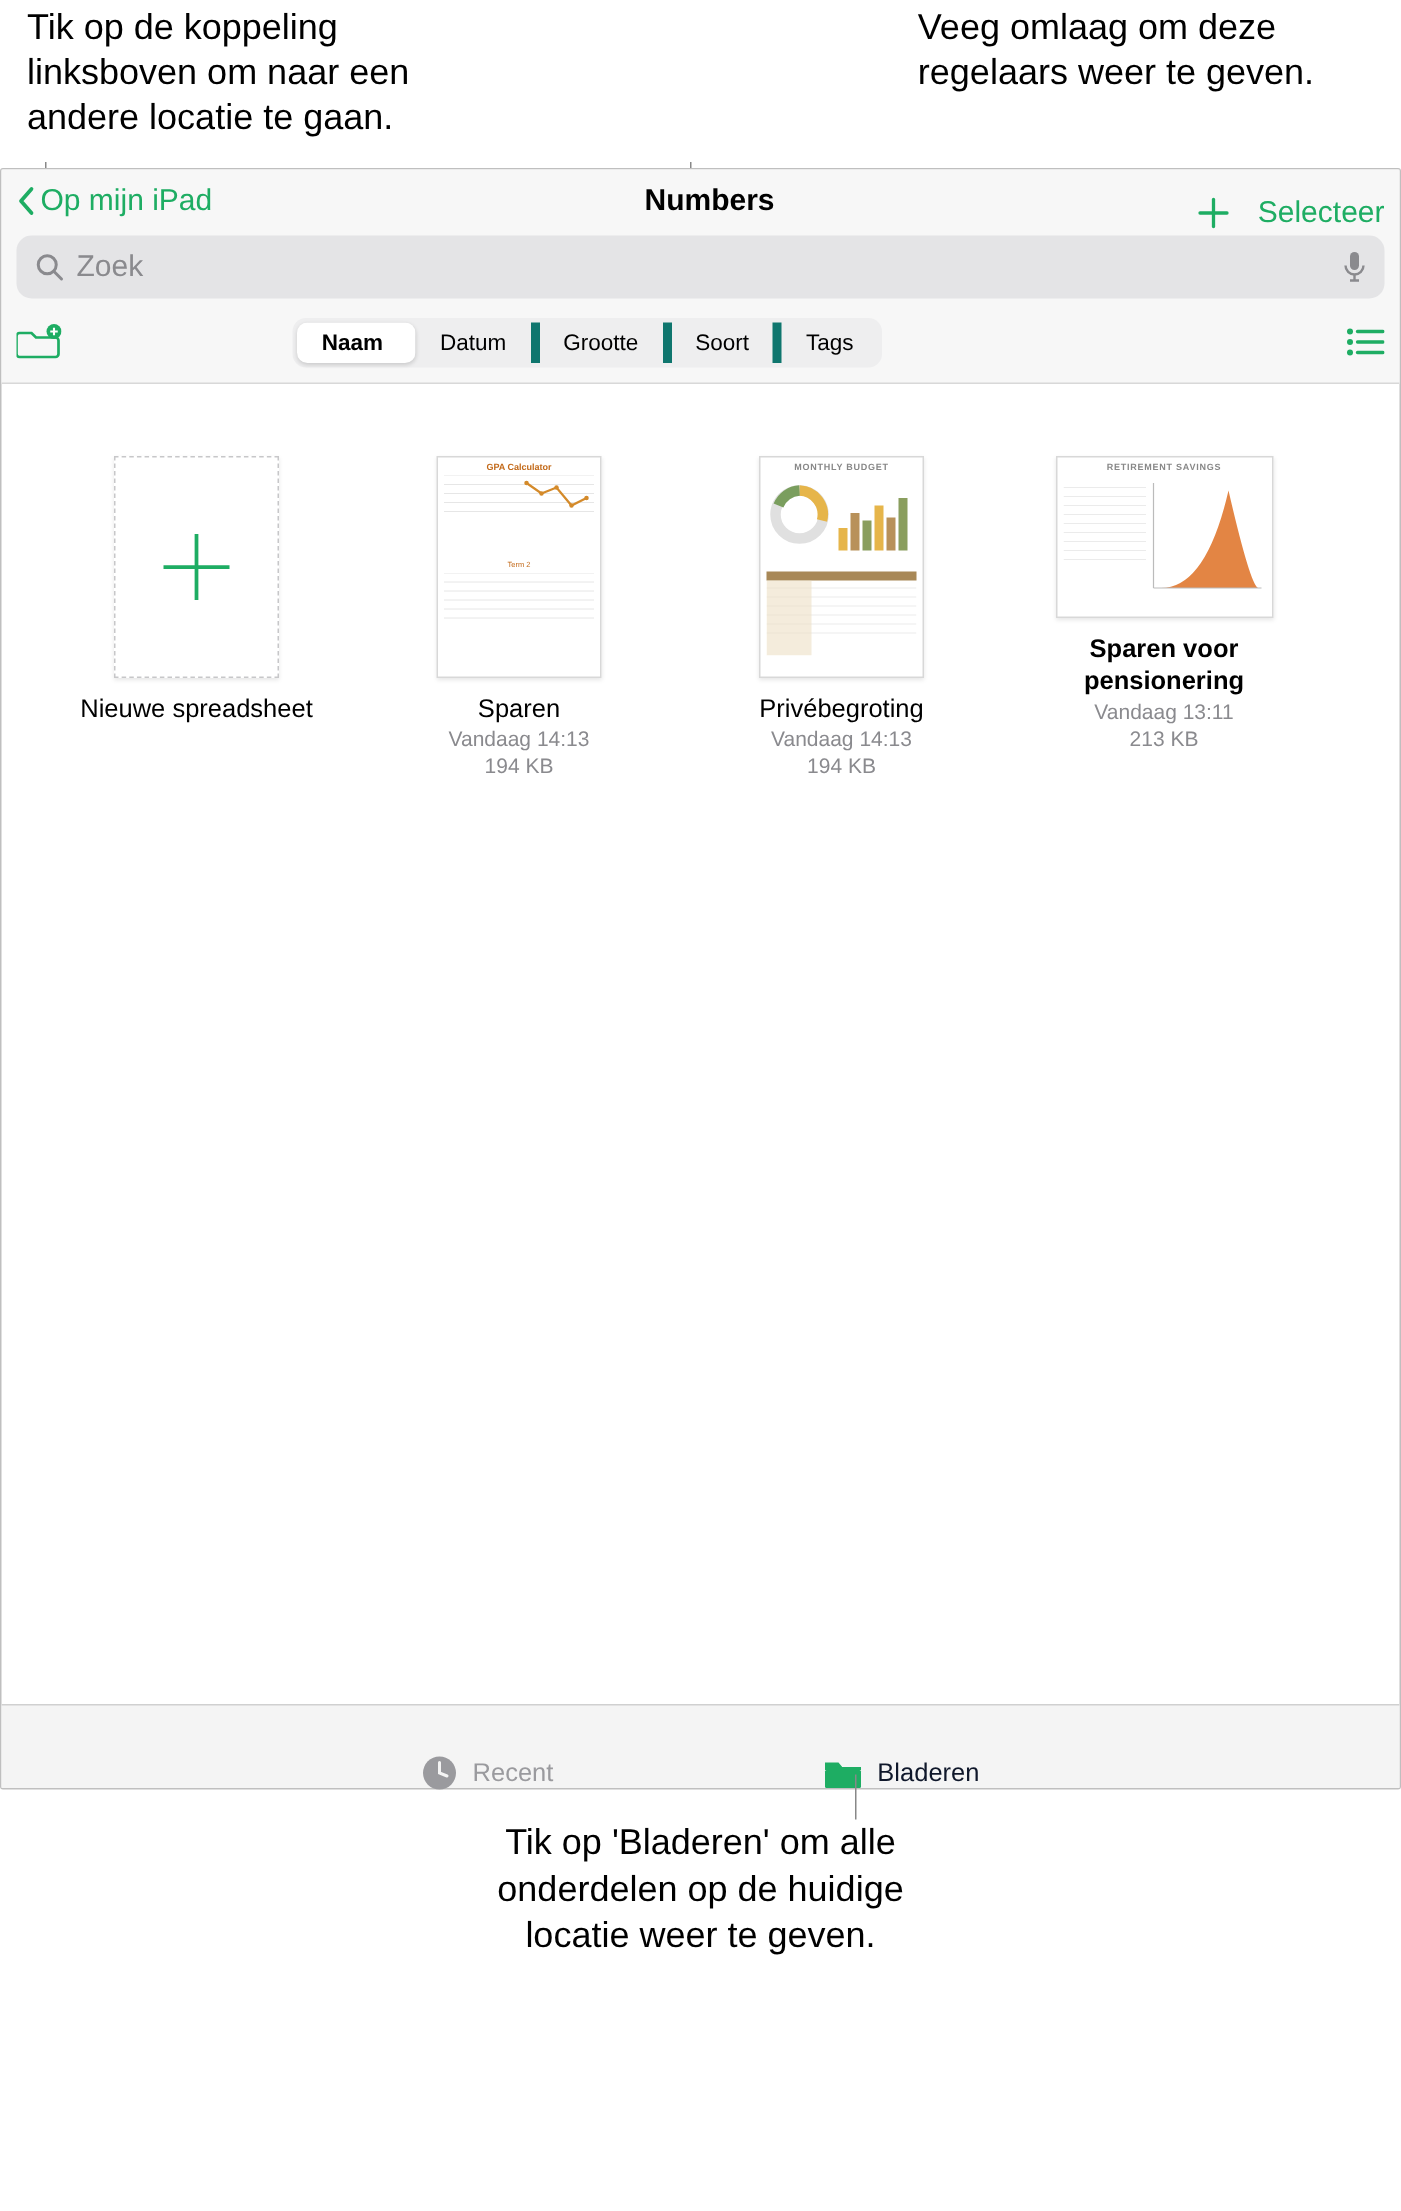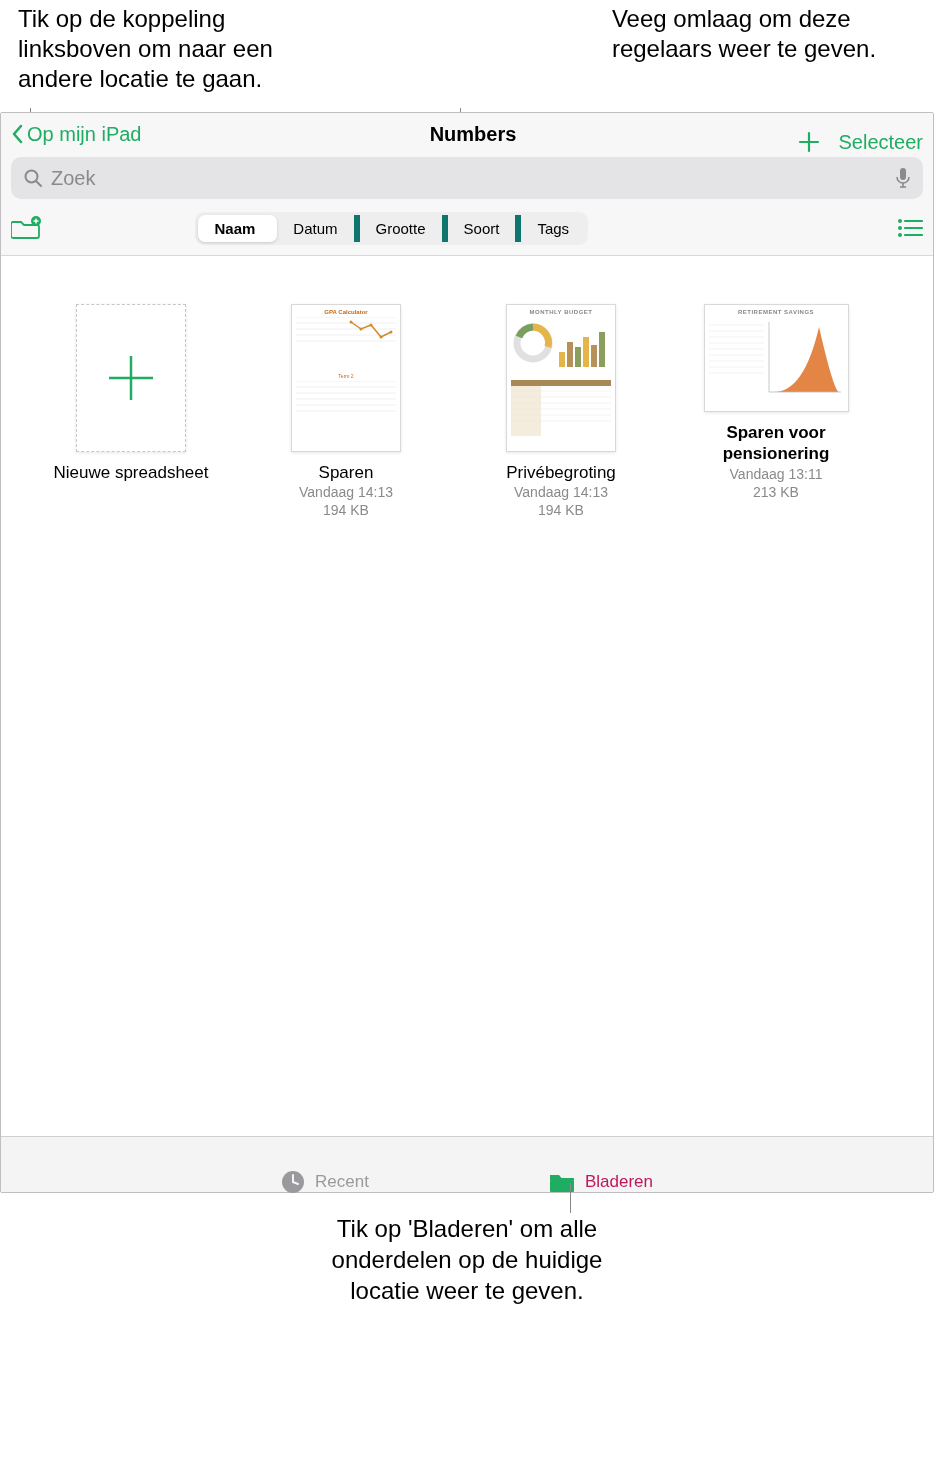--- a/index.html
+++ b/index.html
@@ -163,21 +163,21 @@
   }
   .tab {
     display: flex;
     align-items: center;
     gap: 10px;
     font-size: 17px;
     cursor: pointer;
     margin-top: 35px;
   }
   .tab.inactive { color:#9a9a9e; }
-  .tab.active { color:#be185d; }
+  .tab.active { color:#0f172a; }
   .bottom-callout {
     text-align:center;
     font-size:24px;
     line-height:1.3;
     padding: 20px 0 10px 0;
     white-space: pre-line;
   }
   .leader {
     position:absolute;
     background:#888;

